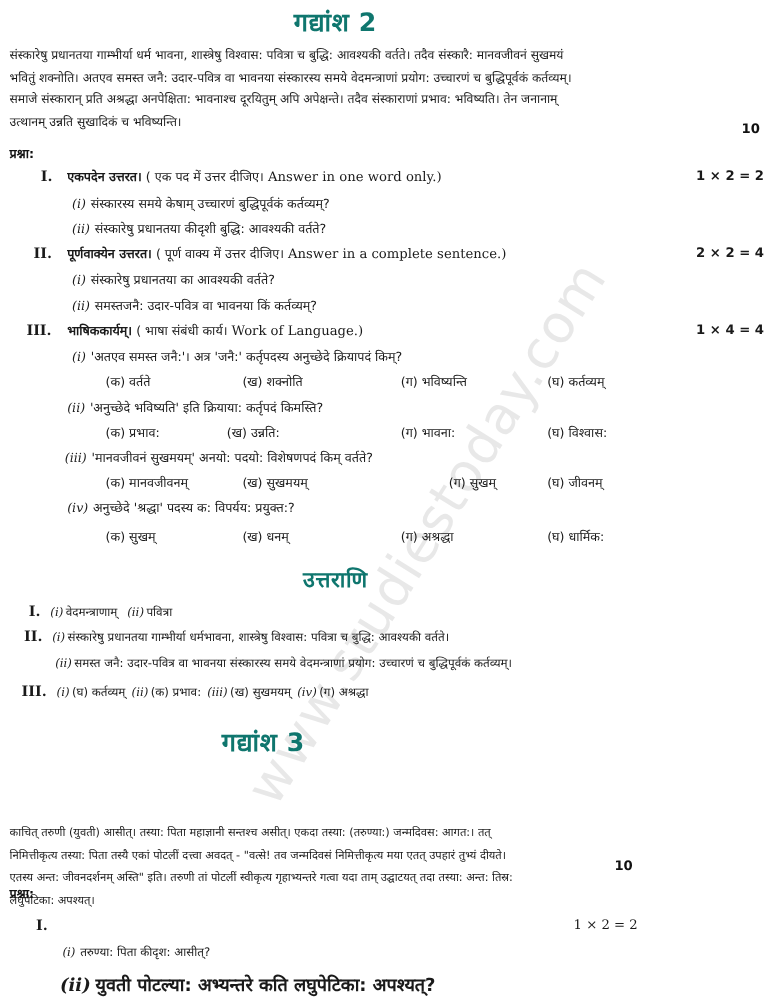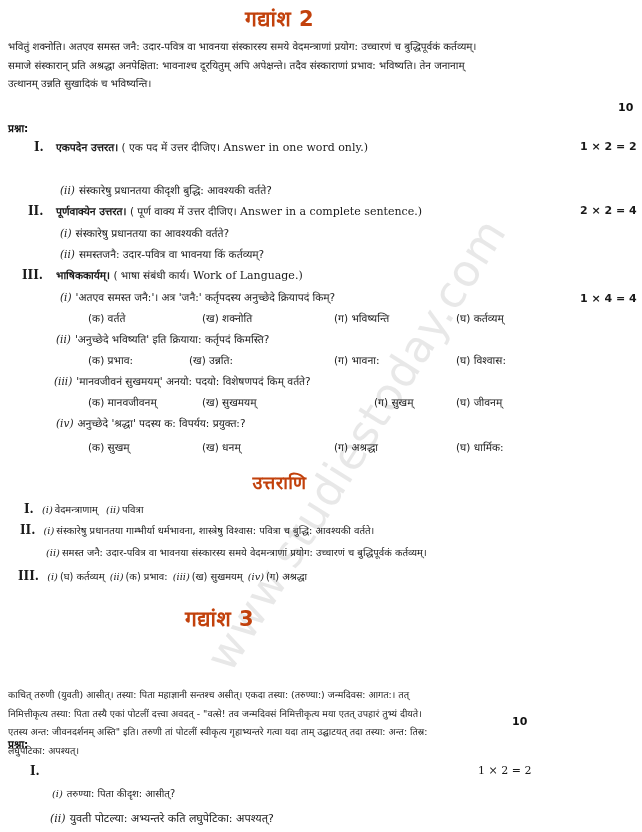--- a/index.html
+++ b/index.html
@@ -5,21 +5,21 @@
   html, body { margin: 0; padding: 0; background: #ffffff; }
   body {
     width: 642px; height: 832px; overflow: hidden; position: relative;
     font-family: "DejaVu Serif", "Liberation Serif", serif;
     color: #1a1a1a;
   }
   .page { position: absolute; left: 0; top: 0; width: 642px; height: 832px; }
   .h-title {
     position: absolute; left: 0; width: 559px; text-align: center;
     font-family: "DejaVu Sans", sans-serif; font-weight: bold; font-size: 21px;
-    letter-spacing: 0.5px; color: #c2410c;
+    letter-spacing: 0.5px; color: #0f766e;
   }
   .para {
     position: absolute; left: 8px; width: 626px;
     font-family: "DejaVu Sans", sans-serif; font-size: 10.2px; line-height: 18.6px;
     text-align: justify; color: #1c1c1c;
   }
   .para .line { display: block; white-space: nowrap; overflow: hidden; }
   .marks {
     position: absolute; font-family: "DejaVu Sans", sans-serif; font-weight: bold;
     font-size: 11px; color: #111;
@@ -64,37 +64,41 @@
 </head>
 <body>
 
 <div class="page">
 
   <div class="watermark">www.studiestoday.com</div>
 
   <div class="h-title" style="top:4px;">गद्यांश 2</div>
 
   <div class="para" style="top:38px;">
+    <span class="line">संस्कारेषु प्रधानतया गाम्भीर्या धर्म भावना, शास्त्रेषु विश्वास: पवित्रा च बुद्धि: आवश्यकी वर्तते। तदैव संस्कारै: मानवजीवनं सुखमयं</span>
     <span class="line">भवितुं शक्नोति। अतएव समस्त जनै: उदार-पवित्र वा भावनया संस्कारस्य समये वेदमन्त्राणां प्रयोग: उच्चारणं च बुद्धिपूर्वकं कर्तव्यम्।</span>
     <span class="line">समाजे संस्कारान् प्रति अश्रद्धा अनपेक्षिता: भावनाश्च दूरयितुम् अपि अपेक्षन्ते। तदैव संस्काराणां प्रभाव: भविष्यति। तेन जनानाम्</span>
     <span class="line">उत्थानम् उन्नति सुखादिकं च भविष्यन्ति।</span>
   </div>
   <div class="marks" style="left:618px; top:101px;">10</div>
 
   <div class="label-q" style="top:121px;">प्रश्ना:</div>
 
   <div class="sec-row" style="top:140px;">
     <span class="num" style="left:34px;">I.</span>
     <span class="txt" style="left:56px;">
       <b>एकपदेन उत्तरत।</b>
       <span>( एक पद में उत्तर दीजिए।</span>
       <span class="eng">Answer in one word only.)</span>
     </span>
     <span class="score" style="left:580px;">1 × 2 = 2</span>
   </div>
+  <div class="q-line" style="left:60px; top:162px;">
+    <span class="roman">(i)</span><span>संस्कारस्य समये केषाम् उच्चारणं बुद्धिपूर्वकं कर्तव्यम्?</span>
+  </div>
   <div class="q-line" style="left:60px; top:183px;">
     <span class="roman">(ii)</span><span>संस्कारेषु प्रधानतया कीदृशी बुद्धि: आवश्यकी वर्तते?</span>
   </div>
 
   <div class="sec-row" style="top:204px;">
     <span class="num" style="left:28px;">II.</span>
     <span class="txt" style="left:56px;">
       <b>पूर्णवाक्येन उत्तरत।</b>
       <span>( पूर्ण वाक्य में उत्तर दीजिए।</span>
       <span class="eng">Answer in a complete sentence.)</span>
@@ -108,21 +112,21 @@
     <span class="roman">(ii)</span><span>समस्तजनै: उदार-पवित्र वा भावनया किं कर्तव्यम्?</span>
   </div>
 
   <div class="sec-row" style="top:268px;">
     <span class="num" style="left:22px;">III.</span>
     <span class="txt" style="left:56px;">
       <b>भाषिककार्यम्।</b>
       <span>( भाषा संबंधी कार्य।</span>
       <span class="eng">Work of Language.)</span>
     </span>
-    <span class="score" style="left:580px;margin-top:24px;">1 × 4 = 4</span>
+    <span class="score" style="left:580px;">1 × 4 = 4</span>
   </div>
 
   <div class="q-line" style="left:60px; top:290px;">
     <span class="roman">(i)</span><span>'अतएव समस्त जनै:'। अत्र 'जनै:' कर्तृपदस्य अनुच्छेदे क्रियापदं किम्?</span>
   </div>
   <div class="opts" style="top:311px;">
     <span class="opt" style="left:88px;">(क) वर्तते</span>
     <span class="opt" style="left:202px;">(ख) शक्नोति</span>
     <span class="opt" style="left:334px;">(ग) भविष्यन्ति</span>
     <span class="opt" style="left:456px;">(घ) कर्तव्यम्</span>
@@ -194,17 +198,17 @@
 
   <div class="label-q" style="top:737px;">प्रश्ना:</div>
 
   <div class="sec-row" style="top:764px;">
     <span class="num" style="left:30px;">I.</span>
     <span class="score" style="left:478px; font-weight:normal; font-family:'DejaVu Serif', serif;">1 × 2 = 2</span>
   </div>
   <div class="q-line" style="left:52px; top:787px; font-size:9.8px;">
     <span class="roman">(i)</span><span>तरुण्या: पिता कीदृश: आसीत्?</span>
   </div>
-  <div class="q-line" style="left:50px; top:810px; font-size:11px;">
+  <div class="q-line" style="left:50px; top:810px; font-size:15px;font-weight:bold;">
     <span class="roman">(ii)</span><span>युवती पोटल्या: अभ्यन्तरे कति लघुपेटिका: अपश्यत्?</span>
   </div>
 
 </div>
 
 </body></html>

